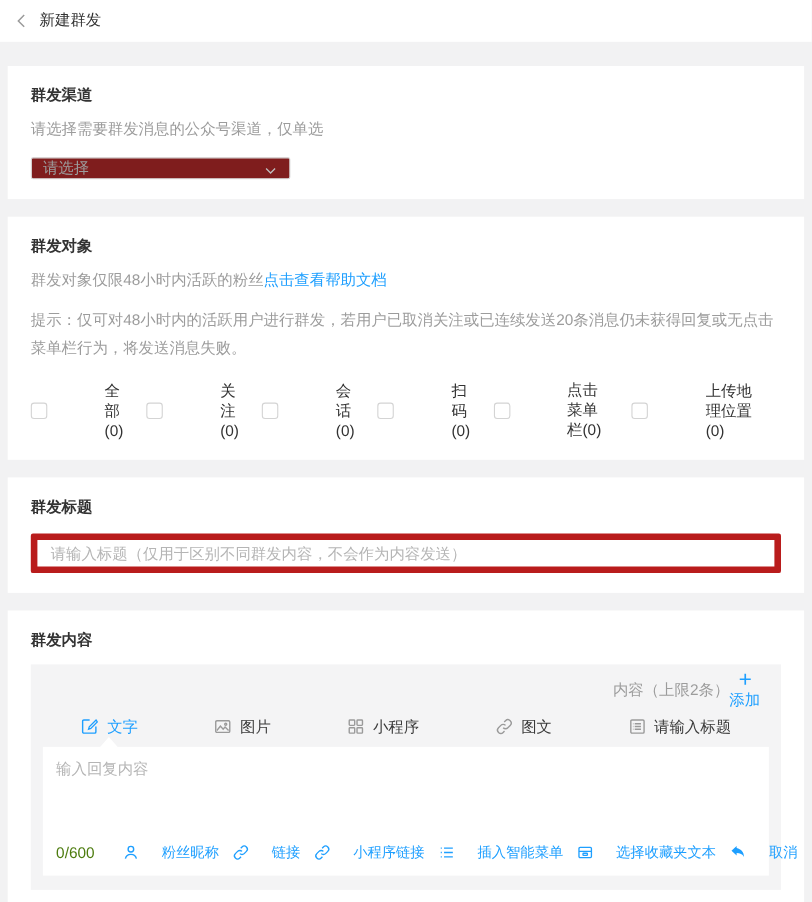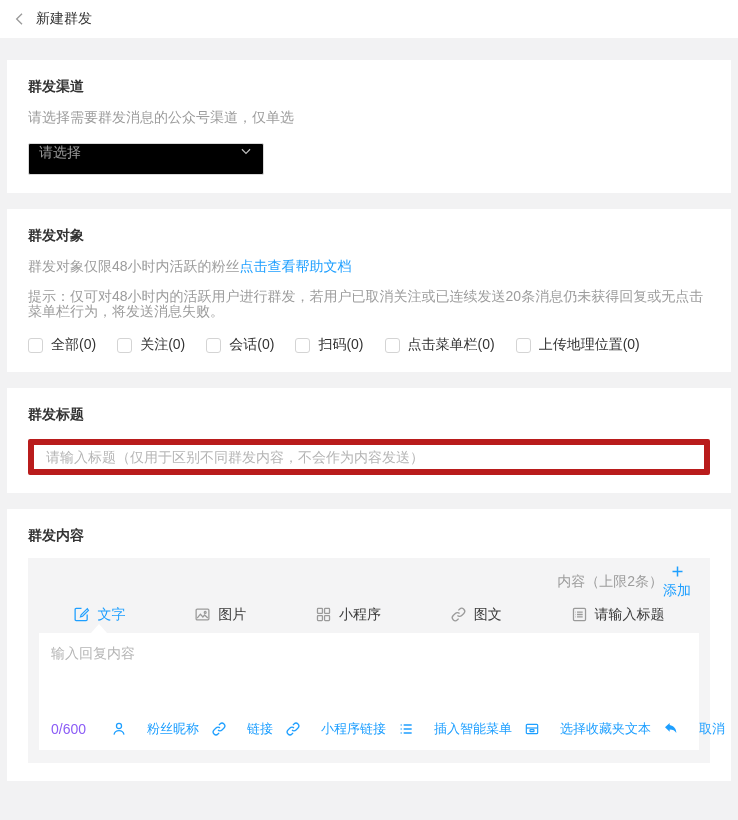--- a/index.html
+++ b/index.html
@@ -13,28 +13,28 @@
   .topbar { background:#fff; height:38px; display:flex; align-items:center; padding:0 12px; }
   .back-ic { display:inline-flex; width:16px; height:16px; color:#9a9a9a; cursor:pointer; }
   .topbar-title { margin-left:8px; color:#333; font-size:14px; }
   .gap { height:22px; }
   
   .card { background:#fff; margin:0 7px 16px 7px; padding:18px 21px; }
   .card-title { font-weight:bold; font-size:14px; color:#333; margin-bottom:13px; }
   .desc { color:#9c9c9c; font-size:14px; }
   .link { color:#1e9fff; cursor:pointer; }
   
-  .select { margin-top:16px; width:236px; height:32px; border:1px solid #d9d9d9; border-radius:2px;
-    display:flex; align-items:flex-start; justify-content:space-between; padding:0 10px; cursor:pointer; background:#000000; }
+  .select { margin-top:16px; width:236px; height:20px; border:1px solid #d9d9d9; border-radius:2px;
+    display:flex; align-items:flex-end; justify-content:space-between; padding:0 10px; cursor:pointer; background:#7f1d1d; }
   .select-val { color:#9c9c9c; }
   .caret { width:14px; height:14px; color:#bfbfbf; display:inline-flex; }
   
-  .tip { color:#9c9c9c; line-height:15px; margin-top:13px; }
+  .tip { color:#9c9c9c; line-height:26px; margin-top:13px; }
   .cb-row { margin-top:17px; display:flex; align-items:center; }
-  .cb-item { display:inline-flex; align-items:center; margin-right:21px; cursor:pointer; }
+  .cb-item { display:inline-flex; align-items:center; margin-right:21px; cursor:pointer;gap:44px; }
   .cb { width:15px; height:15px; border:1px solid #d4d4d4; border-radius:3px; background:#fff; margin-right:8px; flex:none; }
   
   .title-input { margin-top:2px; width:100%; height:36px; border:6px solid #b91c1c; border-radius:2px;
     padding:0 12px; font:inherit; color:#333; outline:none; }
   .title-input::placeholder { color:#b5b5b5; }
   
   .panel { background:#f4f4f5; padding:0 11px 13px 11px; margin-top:3px; }
   .panel-head { height:47px; display:flex; align-items:center; justify-content:flex-end; padding:0 8px; }
   .panel-limit { color:#9c9c9c; }
   .add-btn { color:#1e9fff; display:inline-flex; align-items:center; gap:3px; cursor:pointer; font-size:14px;flex-direction:column; }
@@ -44,21 +44,21 @@
   .tab .ticon { width:17px; height:17px; display:inline-flex; color:#9a9a9a; }
   .tab.active { color:#1e9fff; }
   .tab.active .ticon { color:#1e9fff; }
   .tab.active::after { content:""; position:absolute; left:50%; margin-left:-8px; bottom:-9px;
     border-left:8px solid transparent; border-right:8px solid transparent; border-bottom:9px solid #fff; }
   .editor { background:#fff; }
   .editor textarea { display:block; width:100%; height:86px; border:none; outline:none; resize:none;
     background:transparent; font:inherit; color:#333; padding:12px; }
   .editor textarea::placeholder { color:#b5b5b5; }
   .editor-toolbar { display:flex; align-items:center; padding:0 12px 12px 12px; }
-  .count { color:#8b5cf6; font-size:14px;text-align:right; }
+  .count { color:#4d7c0f; font-size:14px;text-align:right; }
   .emoji { width:19px; height:19px; color:#a3a3a3; display:inline-flex; margin-left:13px; cursor:pointer; }
   .tools { margin-left:auto; display:flex; align-items:center; }
   .tool { color:#1e9fff; display:inline-flex; align-items:center; gap:20px; margin-left:12px; cursor:pointer; font-size:13px; white-space:nowrap; }
   .tool .ticon { width:16px; height:16px; display:inline-flex; }
   svg { width:100%; height:100%; }
 </style>
 </head>
 <body>
 
 <div class="topbar">

